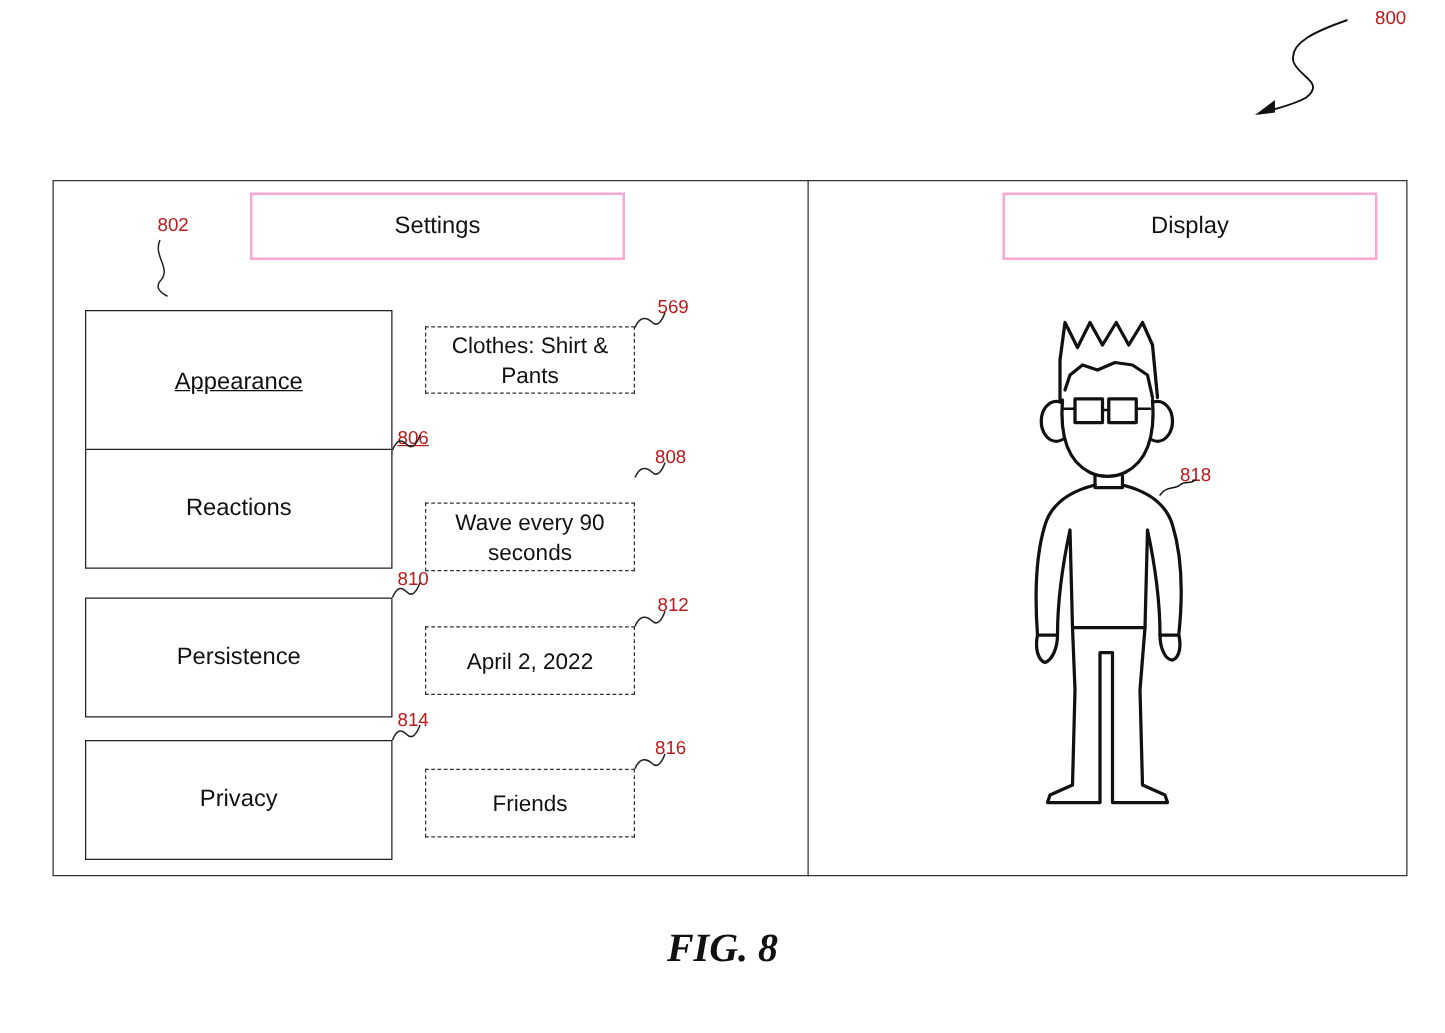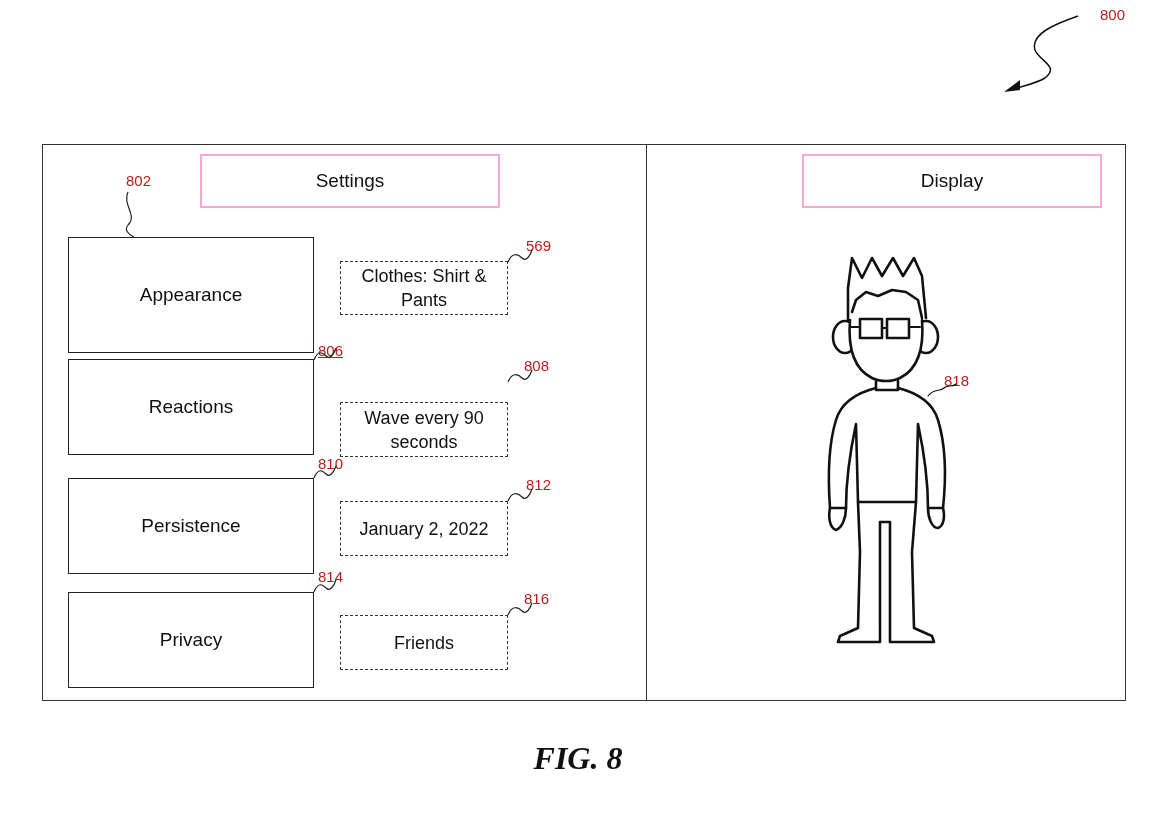--- a/index.html
+++ b/index.html
@@ -34,21 +34,21 @@
 
 <div class="frame"></div>
 <div class="divider"></div>
 
 <div class="header-box" style="left:200px; top:154px; width:300px; height:54px;">
   <span>Settings</span>
 </div>
 
 <span class="ref" style="left:126px; top:172px;">802</span>
 
-<div class="setting-box" style="top:237px; height:116px;">
+<div class="setting-box" style="top:248px; height:116px;text-decoration:underline;">
   <span>Appearance</span>
 </div>
 <div class="value-box" style="top:261px; height:54px;">
   <span>Clothes: Shirt &amp; Pants</span>
 </div>
 <span class="ref" style="left:526px; top:237px;">569</span>
 
 <span class="ref" style="left:318px; top:342px;text-decoration:underline;">806</span>
 <div class="setting-box" style="top:359px; height:96px;">
   <span>Reactions</span>
@@ -56,21 +56,21 @@
 <div class="value-box" style="top:402px; height:55px;">
   <span>Wave every 90 seconds</span>
 </div>
 <span class="ref" style="left:524px; top:357px;">808</span>
 
 <span class="ref" style="left:318px; top:455px;">810</span>
 <div class="setting-box" style="top:478px; height:96px;">
   <span>Persistence</span>
 </div>
 <div class="value-box" style="top:501px; height:55px;">
-  <span>January 2, 2022</span>
+  <span>April 2, 2022</span>
 </div>
 <span class="ref" style="left:526px; top:476px;">812</span>
 
 <span class="ref" style="left:318px; top:568px;text-align:right;">814</span>
 <div class="setting-box" style="top:592px; height:96px;">
   <span>Privacy</span>
 </div>
 <div class="value-box" style="top:615px; height:55px;">
   <span>Friends</span>
 </div>

